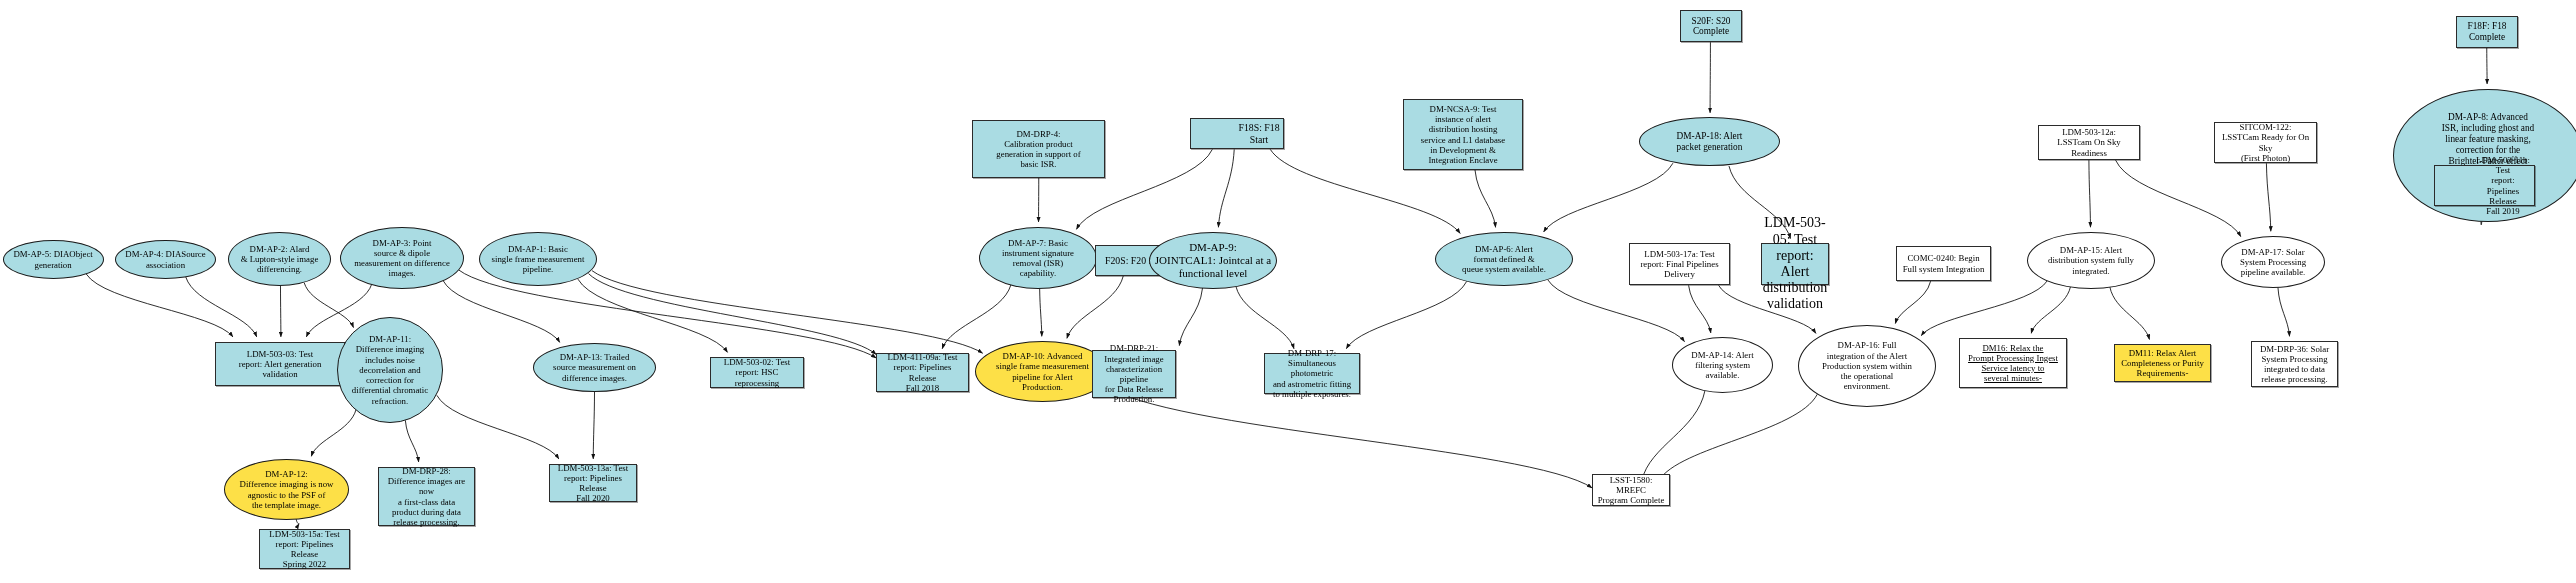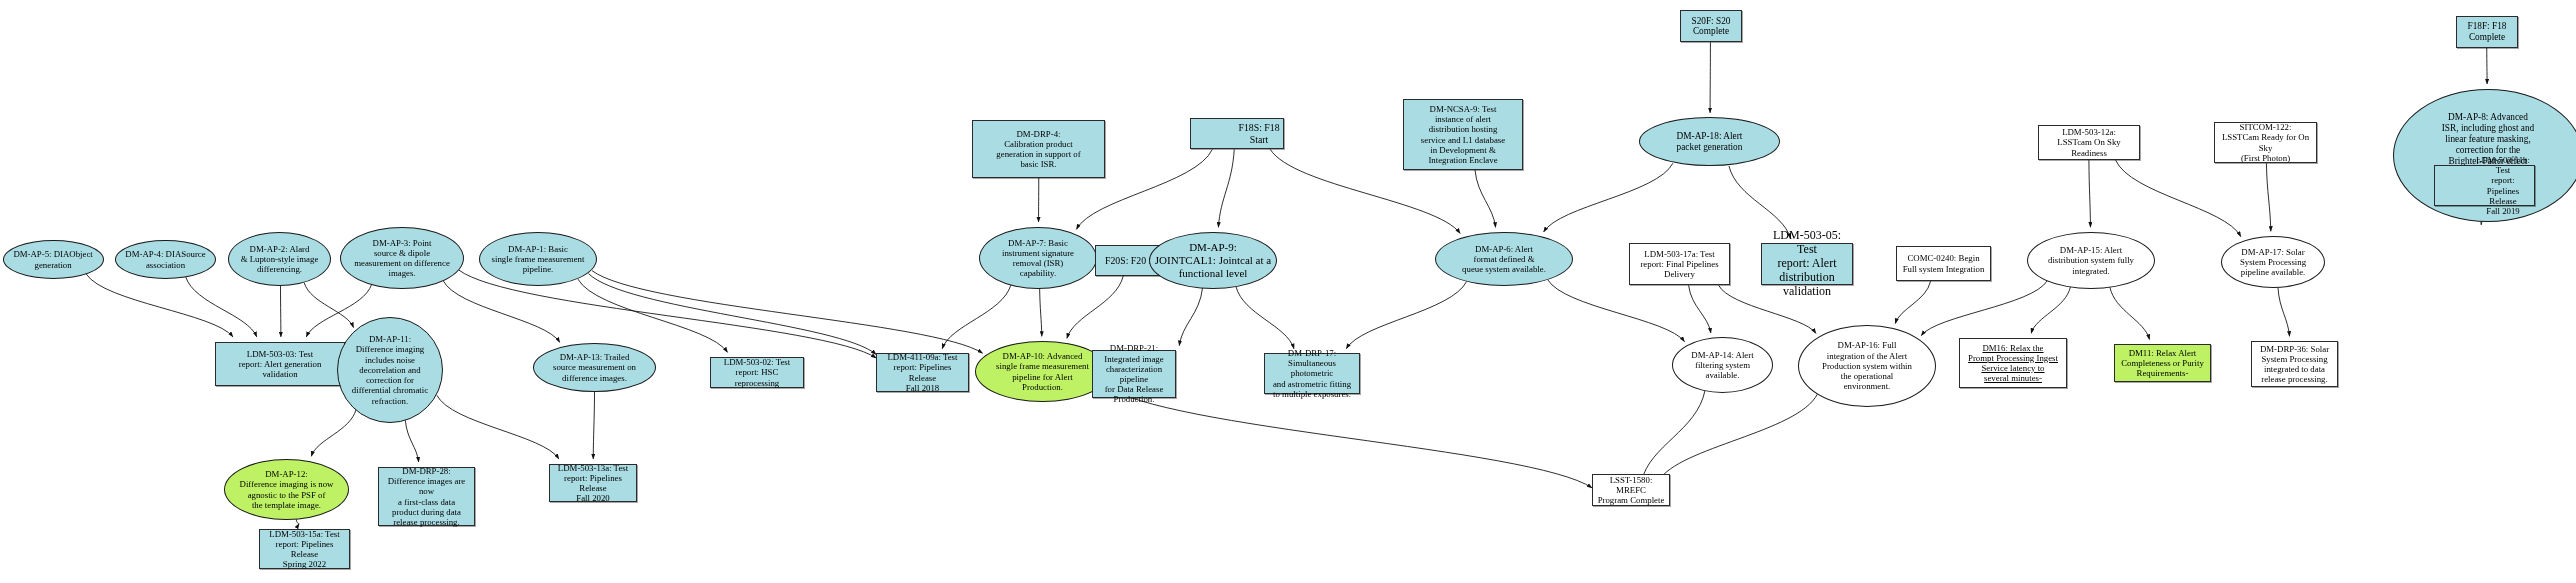--- a/index.html
+++ b/index.html
@@ -4,21 +4,21 @@
 <style>
   html,body{margin:0;padding:0;background:#ffffff;}
   body{font-family:"Liberation Serif","DejaVu Serif",serif;}
   #stage{position:relative;width:3267px;height:583px;background:#fff;overflow:hidden;}
   #edges{position:absolute;left:0;top:0;width:3267px;height:583px;pointer-events:none;}
   .node{position:absolute;box-sizing:border-box;display:flex;align-items:center;justify-content:center;text-align:center;line-height:1.16;color:#000;}
   .node .lbl{display:block;padding:0 2.1px;white-space:pre-line;}
   .box{border:1px solid #2b2b2b;background:#fff;box-shadow:1px 1px 0 rgba(0,0,0,.35);}
   .ell{border:1px solid #1a1a1a;border-radius:50%;background:#fff;}
   .fill-blue{background:#aadce3;}
-  .fill-orange{background:#bef264;}
+  .fill-orange{background:#fde047;}
   .fill-white{background:#ffffff;}
 </style>
 </head>
 <body>
 
 <div id="stage">
   <svg id="edges" viewBox="0 0 6341 1132">
     <defs>
       <marker id="ah" markerWidth="11" markerHeight="8" refX="10" refY="4" orient="auto" markerUnits="userSpaceOnUse">
         <path d="M0,0 L11,4 L0,8 z" fill="#111"></path>
@@ -142,21 +142,21 @@
       </div>
       <div class="node ell fill-blue" style="left: 1639px; top: 117px; width: 141px; height: 49px; font-size: 9.3px;">
         <span class="lbl">DM-AP-18: Alert
 packet generation</span>
       </div>
       <div class="node box fill-white" style="left: 1629px; top: 243px; width: 101px; height: 42px; font-size: 8.8px;">
         <span class="lbl">LDM-503-17a: Test
 report: Final Pipelines
 Delivery</span>
       </div>
-      <div class="node box fill-blue" style="left: 1761px; top: 243px; width: 92px; height: 42px; font-size: 12px;">
+      <div class="node box fill-blue" style="left: 1761px; top: 243px; width: 68px; height: 42px; font-size: 14px;">
         <span class="lbl">LDM-503-05: Test
 report: Alert
 distribution validation</span>
       </div>
       <div class="node box fill-white" style="left: 1896px; top: 246px; width: 95px; height: 35px; font-size: 8.8px;">
         <span class="lbl">COMC-0240: Begin
 Full system Integration</span>
       </div>
       <div class="node ell fill-white" style="left: 1672px; top: 337px; width: 101px; height: 56px; font-size: 8.8px;">
         <span class="lbl">DM-AP-14: Alert

